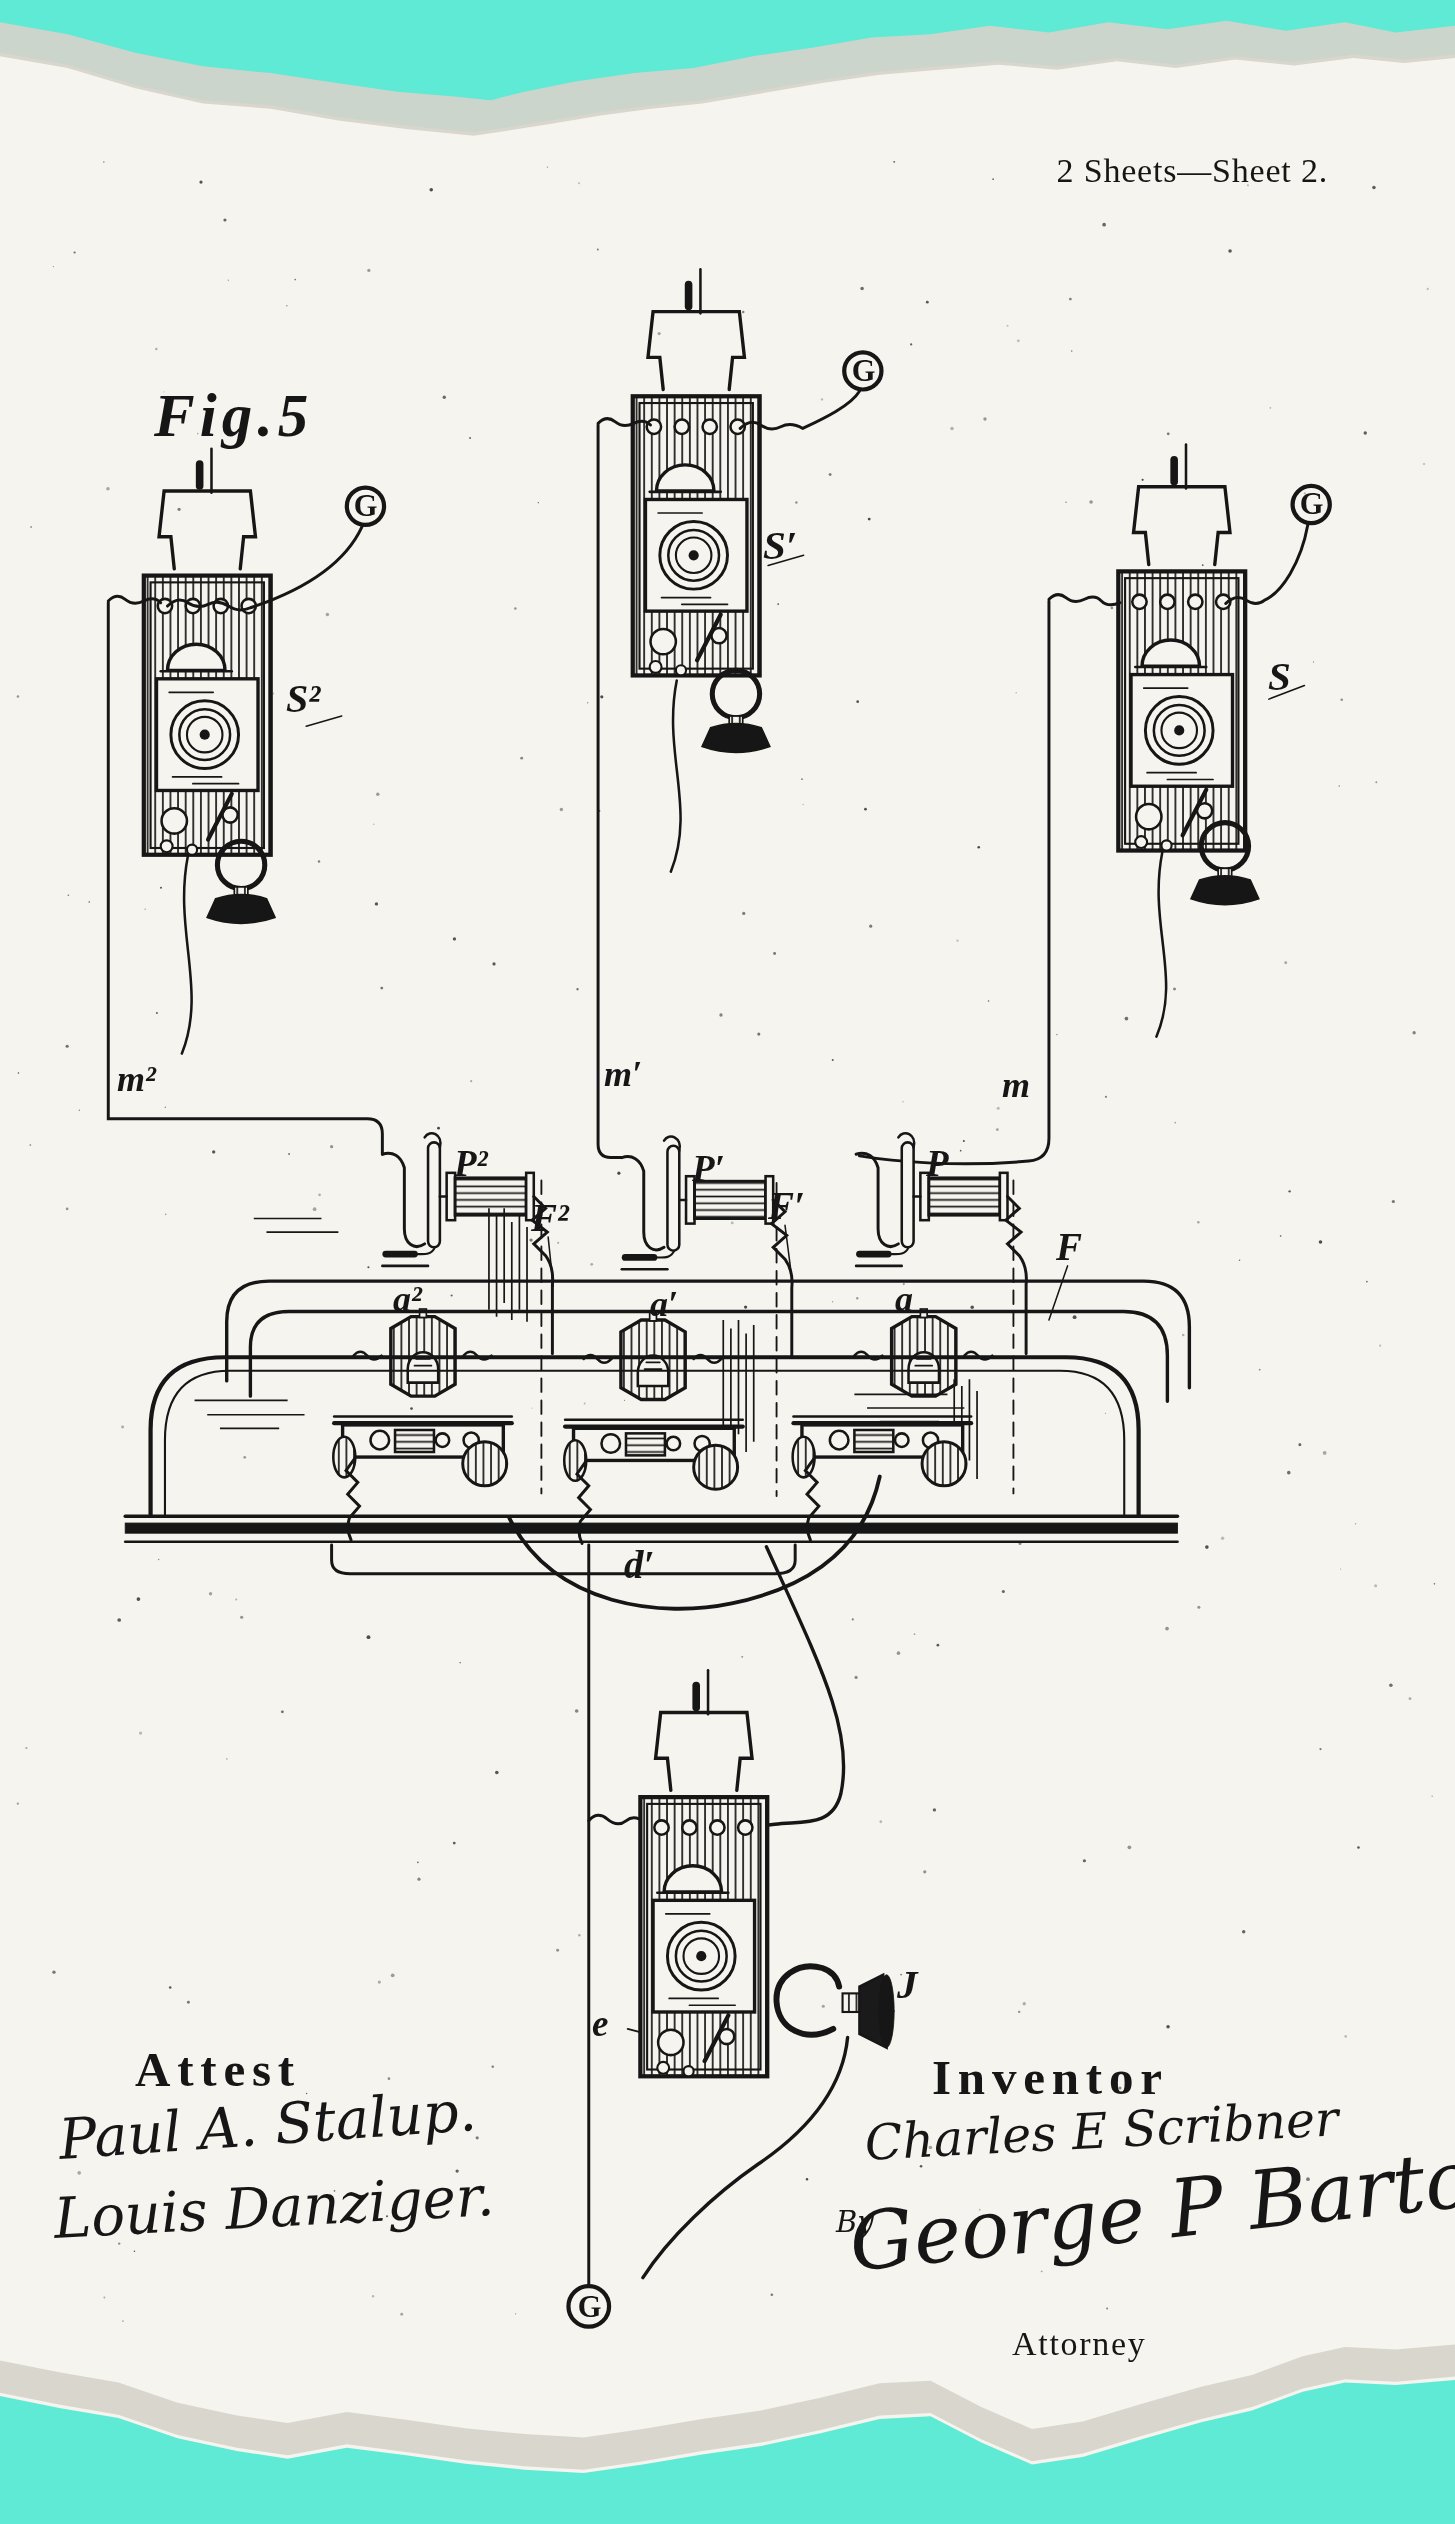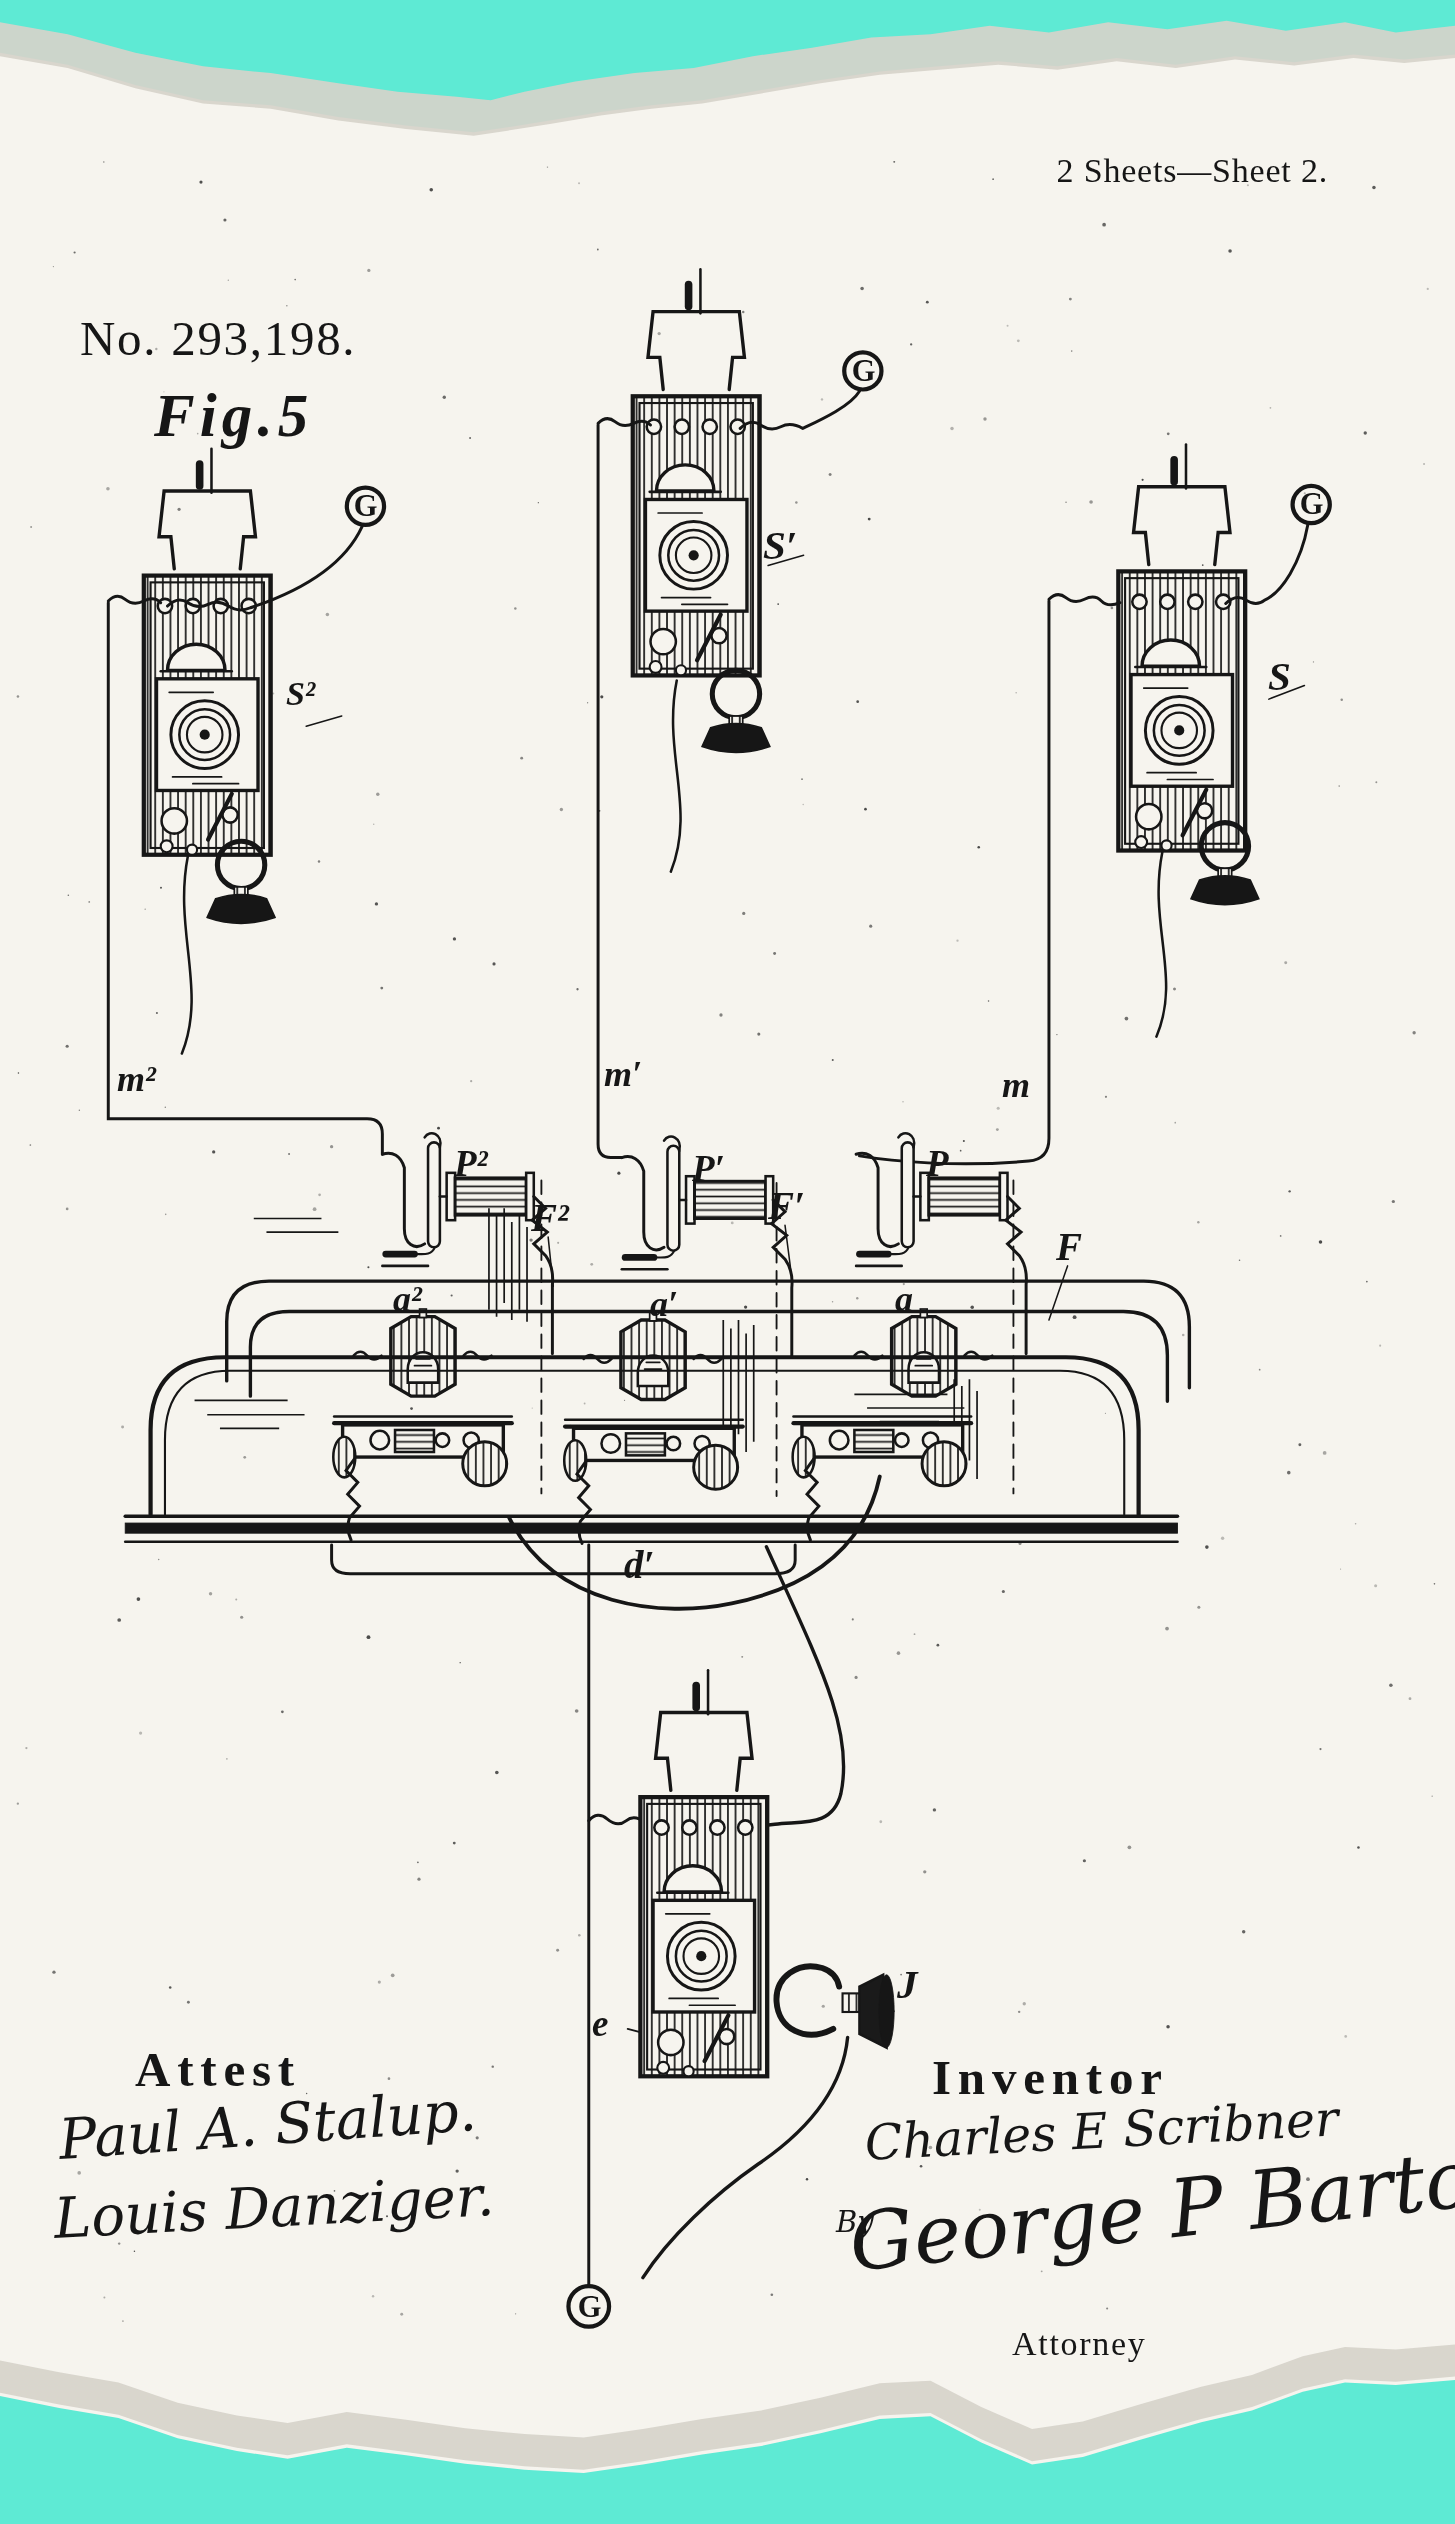--- a/index.html
+++ b/index.html
@@ -454,29 +454,28 @@
   <use href="#phonebox" transform="translate(757,2124)"></use>
   <g stroke="#161616" stroke-linecap="round">
     <path d="M985,2398 C952,2415 920,2398 918,2366 C916,2336 944,2318 972,2326 C984,2330 990,2338 992,2348" fill="none" stroke-width="7"></path>
     <rect x="996" y="2356" width="20" height="22" fill="url(#vh)" stroke-width="2.5"></rect>
     <path d="M1016,2348 L1044,2334 L1048,2420 L1016,2404 Z" fill="#1a1a1a" stroke-width="3"></path>
     <ellipse cx="1048" cy="2377" rx="9" ry="43" fill="#161616"></ellipse>
   </g>
 </svg>
 
 <div class="lbl" style="left:990px;top:152px;width:338px;font-size:34px;text-align:right;letter-spacing:0.8px;">2 Sheets—Sheet 2.</div>
-<div class="lbl" style="left:80px;top:310px;font-size:49px;letter-spacing:1.7px;">No. 293,198.</div>
 <div class="lbl ital bold" style="left:154px;top:381px;font-size:61px;letter-spacing:5.1px;">Fig.5</div>
 
 <div class="lbl bold ctr" style="left:345px;top:484px;width:41px;line-height:44px;font-size:30.5px;">G</div>
 <div class="lbl bold ctr" style="left:843px;top:349px;width:41px;line-height:44px;font-size:30.5px;">G</div>
 <div class="lbl bold ctr" style="left:1291px;top:482px;width:41px;line-height:44px;font-size:30.5px;">G</div>
 <div class="lbl bold ctr" style="left:569px;top:2285px;width:41px;line-height:44px;font-size:30.5px;">G</div>
 
-<div class="lbl ital bold" style="left:286px;top:675px;font-size:34px;">S²</div>
+<div class="lbl ital bold" style="left:286px;top:675px;font-size:40px;">S²</div>
 <div class="lbl ital bold" style="left:763px;top:521px;font-size:41px;">S′</div>
 <div class="lbl ital bold" style="left:1268px;top:652px;font-size:41px;">S</div>
 
 <div class="lbl ital" style="left:117px;top:1058px;font-size:36px;">m²</div>
 <div class="lbl ital" style="left:604px;top:1053px;font-size:36px;">m′</div>
 <div class="lbl ital" style="left:1002px;top:1064px;font-size:36px;">m</div>
 
 <div class="lbl ital" style="left:454px;top:1142px;font-size:37px;">P²</div>
 <div class="lbl ital" style="left:692px;top:1147px;font-size:37px;">P′</div>
 <div class="lbl ital" style="left:926px;top:1142px;font-size:37px;">P</div>

